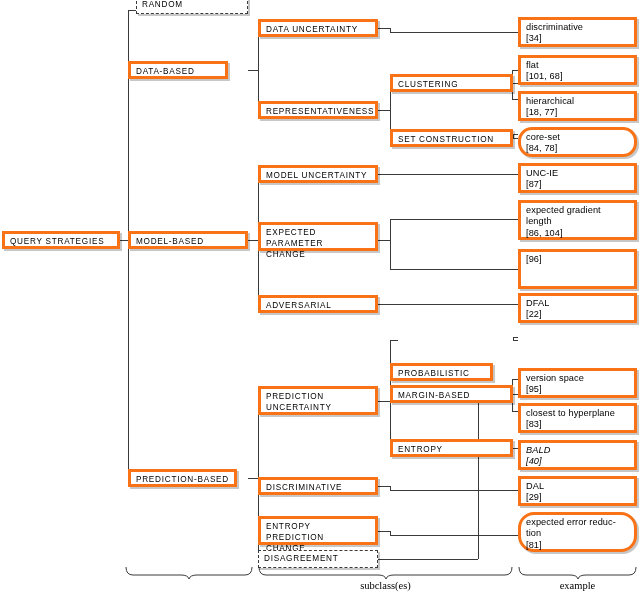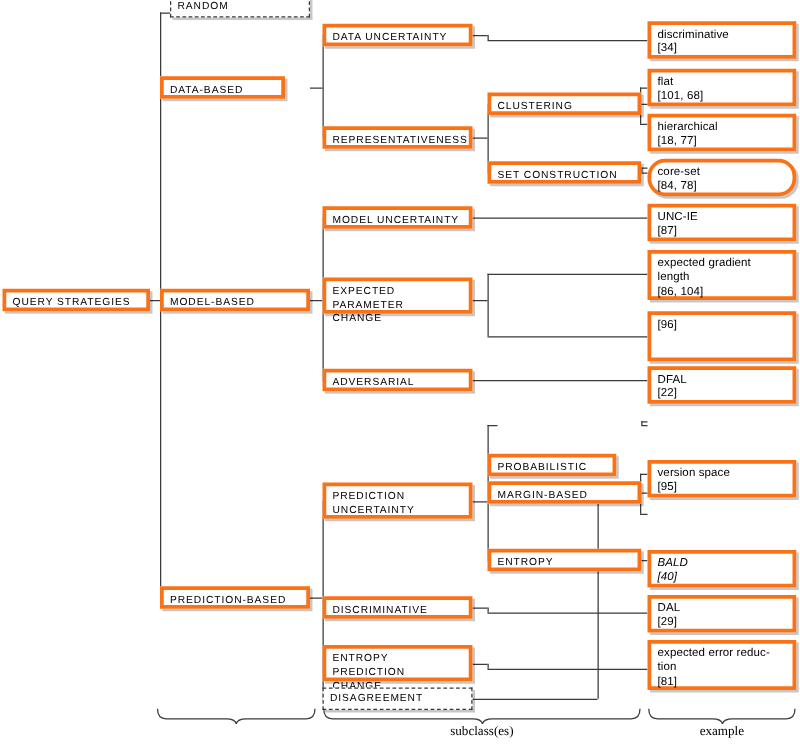--- a/index.html
+++ b/index.html
@@ -122,21 +122,21 @@
   </div>
 
   <div class="box" style="left:128px;top:61px;width:100px;height:18px;">
     <div class="caps">DATA-BASED</div>
   </div>
 
   <div class="box" style="left:128px;top:231px;width:120px;height:18px;">
     <div class="caps">MODEL-BASED</div>
   </div>
 
-  <div class="box" style="left:128px;top:469px;width:120px;height:18px;">
+  <div class="box" style="left:128px;top:469px;width:109px;height:18px;">
     <div class="caps">PREDICTION-BASED</div>
   </div>
 
   <div class="box" style="left:2px;top:231px;width:118px;height:18px;">
     <div class="caps">QUERY STRATEGIES</div>
   </div>
 
   <div class="box" style="left:258px;top:19px;width:120px;height:18px;">
     <div class="caps">DATA UNCERTAINTY</div>
   </div>
@@ -235,32 +235,36 @@
     <div class="leaf">DFAL</div>
     <div class="leaf">[22]</div>
   </div>
 
 
   <div class="box" style="left:518px;top:368px;width:119px;height:30px;">
     <div class="leaf">version space</div>
     <div class="leaf">[95]</div>
   </div>
 
+  <div class="box" style="left:518px;top:403px;width:119px;height:30px;">
+    <div class="leaf">closest to hyperplane</div>
+    <div class="leaf">[83]</div>
+  </div>
 
   <div class="box" style="left:518px;top:440px;width:119px;height:30px;font-style:italic;">
     <div class="leaf">BALD</div>
     <div class="leaf">[40]</div>
   </div>
 
   <div class="box" style="left:518px;top:476px;width:119px;height:30px;">
     <div class="leaf">DAL</div>
     <div class="leaf">[29]</div>
   </div>
 
-  <div class="box" style="left:518px;top:512px;width:119px;height:40px;">
+  <div class="box" style="left:518px;top:512px;width:119px;height:40px;border-radius:16px;">
     <div class="leaf">expected error reduc-
 tion</div>
     <div class="leaf">[81]</div>
   </div>
 
   <svg class="brace" style="left:125px;top:566px;" width="128" height="14">
     <path d="M1,1 Q1,9 8,9 L56,9 Q63,9 64,13 Q65,9 72,9 L120,9 Q127,9 127,1"></path>
   </svg>
   <div class="legend-label" style="left:140px;top:580px;width:128px;margin-top:39px;">class</div>
 

